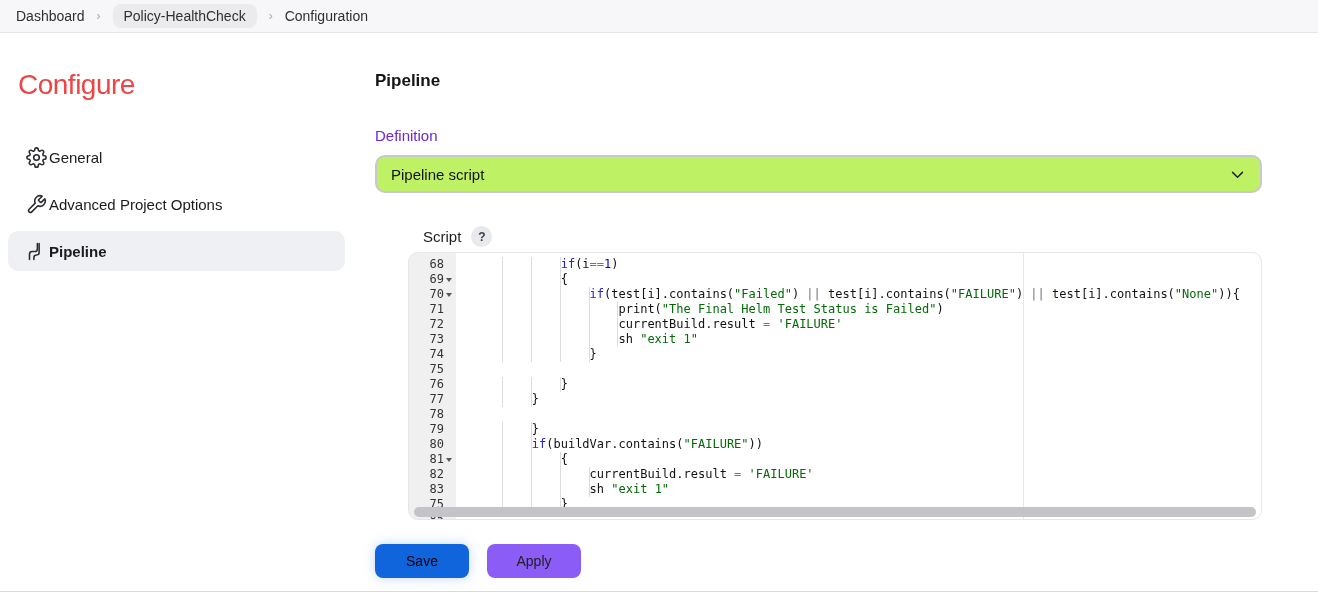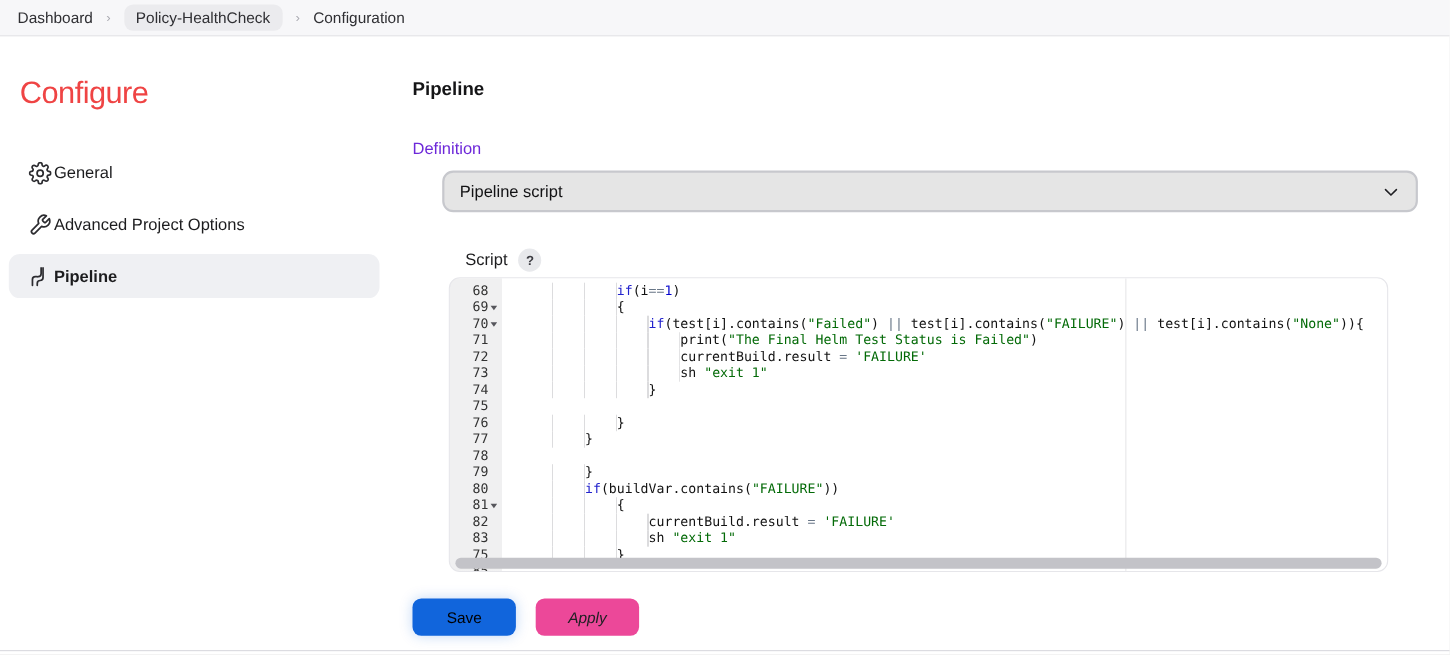--- a/index.html
+++ b/index.html
@@ -31,23 +31,23 @@
   .side-item.active { background:#eff0f3; font-weight:700; }
   .side-item svg { width:21px; height:21px; stroke:#2c2c30; stroke-width:1.8; fill:none;
                    stroke-linecap:round; stroke-linejoin:round; flex:none; }
 
   
   .main { position:absolute; left:375px; top:33px; width:887px; }
   .section-title { position:absolute; left:0; top:38px; font-size:17px; font-weight:700; color:#151517; }
   .field-label { position:absolute; left:0; top:94px; font-size:15px; color:#6d28d9; }
   .select {
     position:absolute; left:0; top:122px; width:887px; height:38px;
-    border:2px solid #c7c8cd; border-radius:10px; background:#e5e5e5;
+    border:2px solid #c7c8cd; border-radius:10px; background:#bef264;
     display:flex; align-items:center; justify-content:space-between;
-    padding:0 14px; font-size:15px; color:#121214; cursor:pointer;margin-left:27px;
+    padding:0 14px; font-size:15px; color:#121214; cursor:pointer;
   }
   .select svg { width:17px; height:17px; stroke:#1f1f23; stroke-width:2; fill:none; stroke-linecap:round; stroke-linejoin:round; }
 
   .script-row { position:absolute; left:33px; top:193px; display:flex; align-items:center; gap:10px; }
   .script-label { font-size:15px; color:#1d1d1f;margin-left:15px; }
   .help-btn {
     width:21px; height:21px; border-radius:50%; background:#e8e9ec; border:none;
     font-size:12px; font-weight:700; color:#3c3c42; cursor:pointer;
     display:flex; align-items:center; justify-content:center; font-family:"Liberation Sans",sans-serif;
   }
@@ -79,21 +79,21 @@
   .tk-o  { color:#687687; }
   .tk-p  { color:#121212; }
   .hscroll { position:absolute; left:5px; right:5px; bottom:2px; height:10px; z-index:3; }
   .hscroll .thumb { width:100%; height:100%; border-radius:5px; background:#c3c3c8; cursor:pointer; }
 
   
   .btn-row { position:absolute; left:0; top:511px; display:flex; gap:18px; }
   .btn { height:34px; min-width:94px; padding:0 24px; border:none; border-radius:8px;
          font-size:14px; cursor:pointer; font-family:"Liberation Sans",sans-serif; }
   .btn.save { background:#1165dc; color:#000000; font-weight:400; box-shadow:0 0 12px rgba(17,101,220,0.25); }
-  .btn.apply { background:#ec4899; color:#202024; font-weight:500;font-style:italic; }
+  .btn.apply { background:#8b5cf6; color:#202024; font-weight:500; }
 
   .page-divider { position:absolute; left:0; top:591px; width:100%; height:0; border-top:1px solid #d9d9de; }
 </style>
 </head>
 <body>
 
 <div class="screen">
 
   <header class="topbar">
     <nav class="breadcrumb" id="breadcrumb">

